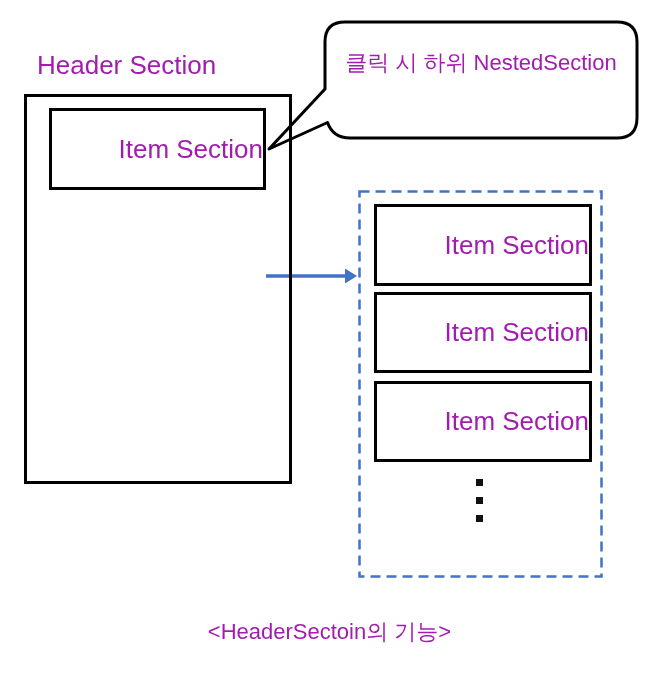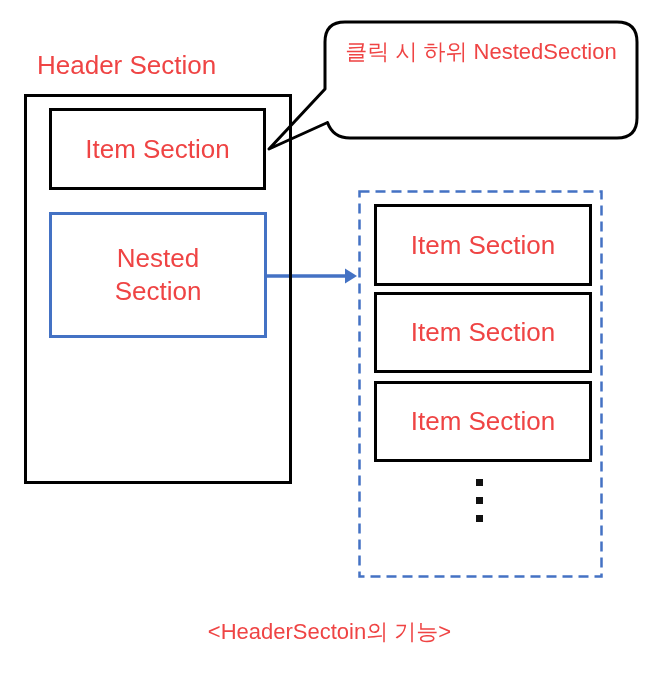--- a/index.html
+++ b/index.html
@@ -1,38 +1,38 @@
 <!DOCTYPE html>
 <html style="--accent: #4472C4;"><head>
 <meta charset="utf-8">
 <style>
   html,body{margin:0;padding:0;background:#ffffff;}
   .canvas{
     position:relative;width:659px;height:674px;background:#ffffff;overflow:hidden;
-    font-family:"Liberation Sans","DejaVu Sans",sans-serif;color:#ef4444;
+    font-family:"Liberation Sans","DejaVu Sans",sans-serif;color:#a21caf;
   }
   .overlay{position:absolute;left:0;top:0;width:659px;height:674px;}
   .header-label{
     position:absolute;left:37px;top:50px;font-size:26px;line-height:30px;
     white-space:nowrap;
   }
   .box{
     position:absolute;box-sizing:border-box;background:transparent;
-    display:flex;flex-direction:column;align-items:center;justify-content:center;
+    display:flex;flex-direction:column;align-items:flex-end;justify-content:center;
     font-size:26px;line-height:33px;text-align:center;white-space:nowrap;
   }
   .outer-box{
     position:absolute;box-sizing:border-box;
     left:24px;top:94px;width:268px;height:390px;border:3px solid #000000;
     background:transparent;
   }
   .item-left{left:49px;top:108px;width:217px;height:82px;border:3px solid #000000;}
   .nested{left:49px;top:212px;width:218px;height:126px;border:3px solid var(--accent,#4472C4);}
   .callout-text{
-    position:absolute;left:325px;top:4px;width:312px;height:96px;
+    position:absolute;left:325px;top:15px;width:312px;height:96px;
     display:flex;flex-direction:row;align-items:center;justify-content:center;
     font-size:22px;line-height:30px;text-align:center;white-space:nowrap;
   }
   .r-item{left:374px;width:218px;height:82px;border:3px solid #000000;}
   .r1{top:204px;}
   .r2{top:292px;height:81px;}
   .r3{top:381px;height:81px;}
   .dots{position:absolute;left:476px;top:479px;width:8px;height:45px;}
   .dot{
     position:absolute;left:0;width:7px;height:7px;background:#111111;
@@ -62,24 +62,20 @@
   </svg>
 
   <div class="header-label">Header Section</div>
 
   <div class="outer-box"></div>
 
   <div class="box item-left">
     <span>Item Section</span>
   </div>
 
-  <div class="box nested">
-    <span>Nested</span>
-    <span>Section</span>
-  </div>
 
   <div class="callout-text">
     <div>클릭 시 하위 NestedSection</div>
   </div>
 
   <div class="box r-item r1">
     <span>Item Section</span>
   </div>
   <div class="box r-item r2">
     <span>Item Section</span>

